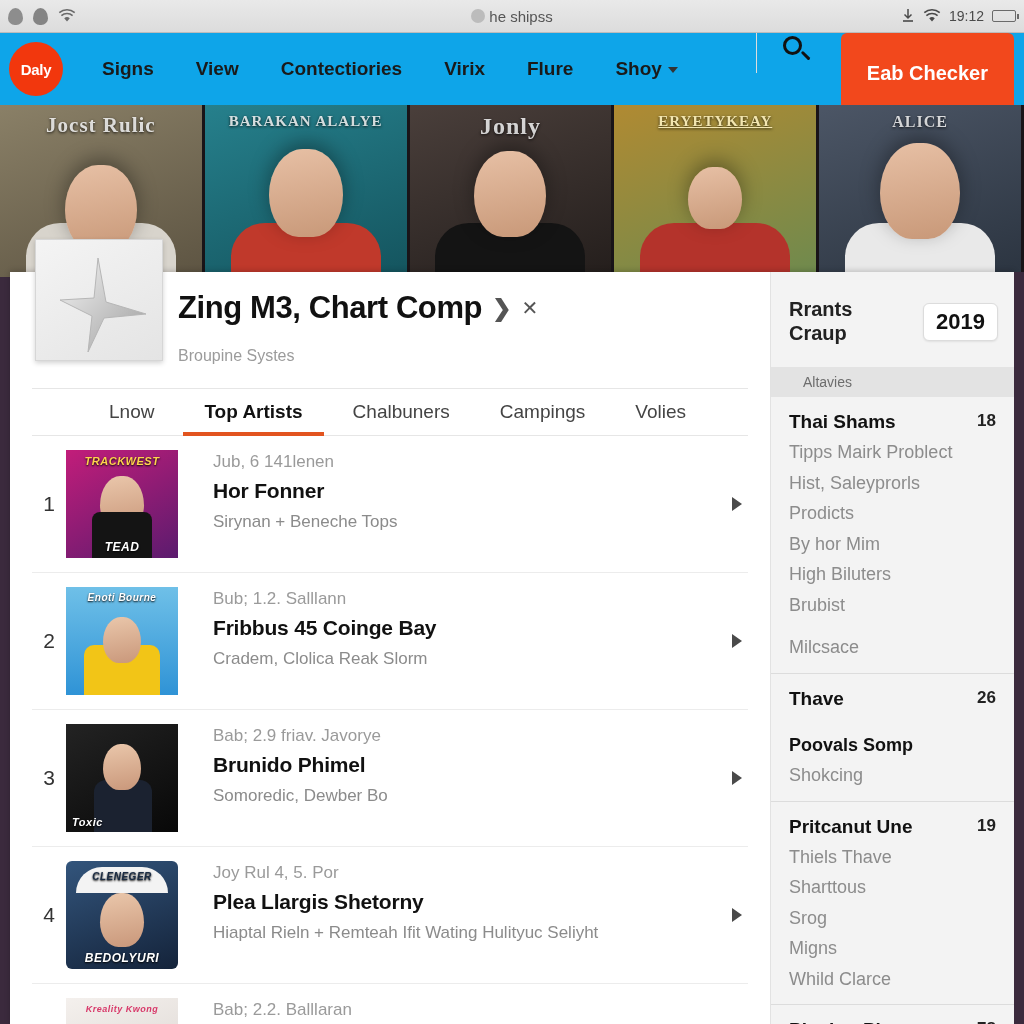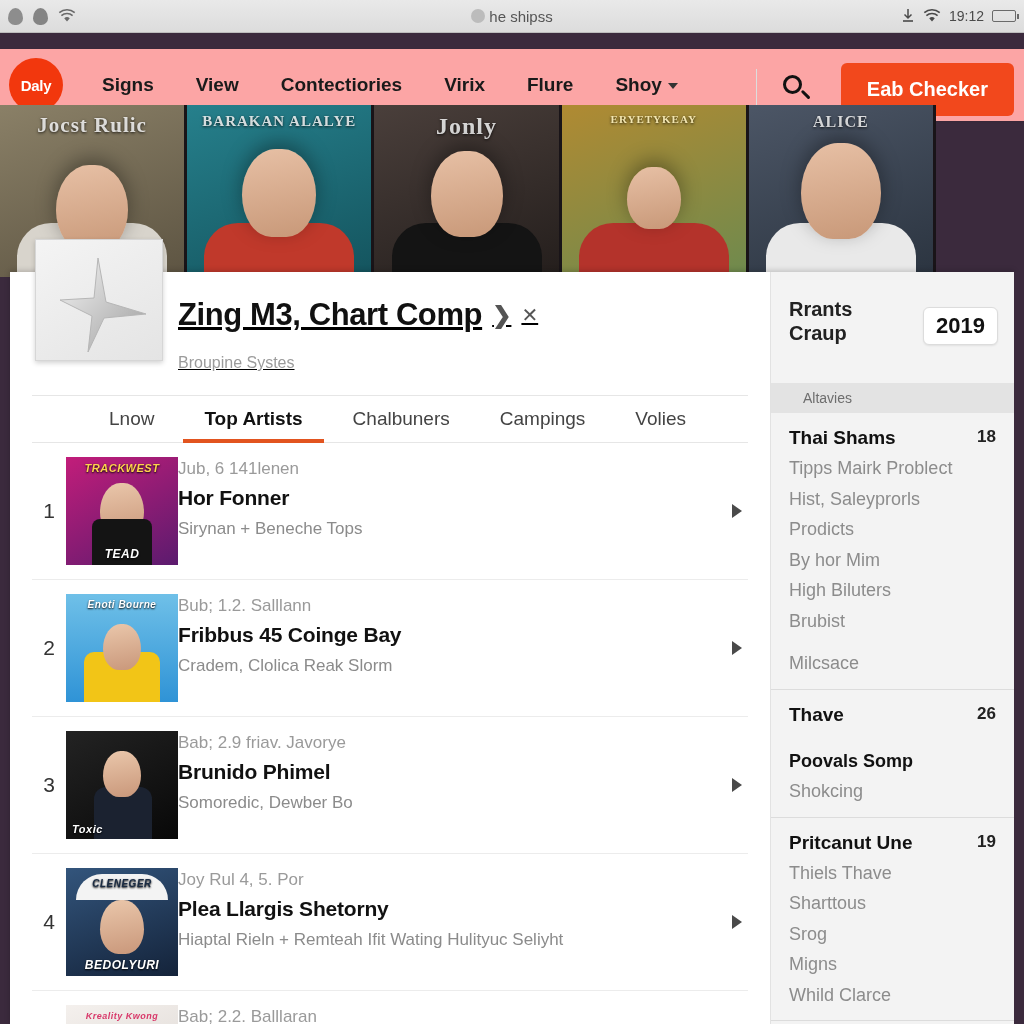--- a/index.html
+++ b/index.html
@@ -47,24 +47,23 @@
   }
   .battery::after {
     content: ""; position: absolute; right: -4px; top: 3px;
     width: 2px; height: 5px; background: #6a6a6a;
   }
 
   
   .navbar {
     position: absolute; top: 33px; left: 0;
     width: 1024px; height: 72px;
-    background: #fca5a5;
+    background: #0ea5e9;
     display: flex; align-items: center;
     box-shadow: 0 1px 2px rgba(0,0,0,.08);
-    margin-top: 16px;
   }
   .brand {
     width: 54px; height: 54px; margin-left: 9px;
     background: #f2370d; border-radius: 50%;
     display: flex; align-items: center; justify-content: center;
     color: #fff; font-weight: bold; font-size: 15px;
     letter-spacing: -.3px;
   }
   .navlinks { display: flex; align-items: center; margin-left: 18px; }
   .navlink {
@@ -73,21 +72,21 @@
   }
   .navlink .caret {
     display: inline-block; margin-left: 6px;
     border-left: 5px solid transparent;
     border-right: 5px solid transparent;
     border-top: 6px solid #333;
     vertical-align: middle;
   }
   .nav-right {
     position: absolute; right: 10px; top: 0; height: 80px;
-    display: flex; align-items: center; gap: 0;
+    display: flex; gap: 0;
   }
   .nav-sep { width: 1px; height: 40px; background: #ddd; margin-right: 22px; }
   .search-icon {
     width: 34px; height: 34px; position: relative; cursor: pointer;
     margin-right: 28px;
   }
   .search-icon .ring {
     position: absolute; left: 4px; top: 3px;
     width: 19px; height: 19px; border: 3px solid #111; border-radius: 50%;
   }
@@ -99,21 +98,21 @@
   .cta {
     background: #f2481c; color: #fff;
     font-size: 20px; font-weight: bold;
     padding: 15px 26px; border-radius: 6px;
     border: none; cursor: pointer; white-space: nowrap;
   }
 
   
   .hero {
     position: absolute; top: 105px; left: 0;
-    width: 936px; height: 172px;
+    width: 1024px; height: 172px;
     display: flex; overflow: hidden;
     background: #2a2126;
   }
   .hero-tile {
     flex: 1 1 0; height: 172px; position: relative; overflow: hidden;
     border-right: 3px solid #191418;
   }
   .hero-caption {
     position: absolute; top: 8px; left: 0; right: 0;
     text-align: center; font-size: 21px; font-weight: bold;
@@ -147,21 +146,21 @@
 
   .logo-tile {
     position: absolute; left: 25px; top: -33px;
     width: 128px; height: 122px;
     background: linear-gradient(150deg,#f4f4f4,#e4e4e4);
     border: 1px solid #d6d6d6;
     box-shadow: 0 2px 5px rgba(0,0,0,.18);
     overflow: hidden;
   }
 
-  .title-block { padding: 25px 0 0 168px; text-decoration: underline; }
+  .title-block { padding: 18px 0 0 168px; }
   .title-row { display: flex; align-items: center; gap: 10px; }
   .title-text {
     font-size: 31px; font-weight: bold; color: #111;
     letter-spacing: -.4px;
   }
   .chev-icon {
     font-size: 23px; color: #555; font-weight: bold; cursor: pointer;
   }
   .x-icon { font-size: 20px; color: #555; cursor: pointer; }
   .subtitle { font-size: 16px; color: #9b9b9b; margin-top: 21px; }
@@ -213,21 +212,21 @@
     position: absolute; bottom: 4px; left: 0; right: 0; text-align: center;
     font-size: 12px; font-weight: bold; color: #fff;
     text-shadow: 0 1px 2px #000; letter-spacing: .5px;
   }
   .thumb-face {
     position: absolute; left: 50%; top: 26px; transform: translateX(-50%);
     width: 44px; height: 54px;
     border-radius: 46% 46% 42% 42% / 54% 54% 46% 46%;
     background: linear-gradient(170deg,#eac7ab,#c9977a);
   }
-  .meta { flex: 1 1 auto; padding-top: 2px; }
+  .meta { flex: 1 1 auto; padding-top: 2px; margin-left: 35px; }
   .meta-top { font-size: 17px; color: #9a9a9a; }
   .meta-title {
     font-size: 21px; font-weight: bold; color: #111;
     margin-top: 7px; letter-spacing: -.2px;
   }
   .meta-sub {
     font-size: 17px; color: #8b8b8b; margin-top: 8px; line-height: 1.3;
   }
   .row-arrow {
     position: absolute; right: 6px; top: 50%;
@@ -240,22 +239,22 @@
   }
 
   
   .sidebar {
     width: 244px; flex: 0 0 244px;
     background: #f3f3f3;
     border-left: 1px solid #e2e2e2;
     position: relative; overflow: hidden;
   }
   .sb-head {
-    display: flex; align-items: flex-end; justify-content: space-between;
-    padding: 26px 16px 38px 18px;
+    display: flex; align-items: center; justify-content: space-between;
+    padding: 26px 16px 22px 18px;
   }
   .sb-head-title {
     font-size: 20px; font-weight: bold; color: #222; line-height: 1.18;
     max-width: 120px;
   }
   .year-badge {
     background: #fff; border: 1px solid #dcdcdc; border-radius: 6px;
     padding: 5px 12px; font-size: 22px; font-weight: bold; color: #111;
     box-shadow: 0 1px 2px rgba(0,0,0,.08);
   }
@@ -343,21 +342,21 @@
     <div class="hero-caption" style="font-size:15px;">BARAKAN ALALYE</div>
     <div class="hero-body" style="background:#c0392b;"></div>
     <div class="hero-face" style="top:44px;bottom:auto;width:74px;height:88px;"></div>
   </div>
   <div class="hero-tile" style="background:linear-gradient(160deg,#4a3f3b,#241e1c);">
     <div class="hero-caption" style="font-size:24px;">Jonly</div>
     <div class="hero-body" style="background:#141414;"></div>
     <div class="hero-face" style="top:46px;bottom:auto;width:72px;height:86px;"></div>
   </div>
   <div class="hero-tile" style="background:linear-gradient(160deg,#b08a32,#6e8a4e);">
-    <div class="hero-caption" style="font-size:11px;color:#f3e6b0;">ERYETYKEAY</div>
+    <div class="hero-caption" style="font-size:15px;color:#f3e6b0;text-decoration:underline;">ERYETYKEAY</div>
     <div class="hero-body" style="background:#b4332b;"></div>
     <div class="hero-face" style="top:62px;bottom:auto;width:54px;height:62px;"></div>
   </div>
   <div class="hero-tile" style="background:linear-gradient(160deg,#4c5666,#2b3440);">
     <div class="hero-caption" style="font-size:16px;">ALICE</div>
     <div class="hero-body" style="background:#e9e9e9;"></div>
     <div class="hero-face" style="top:38px;bottom:auto;width:80px;height:96px;"></div>
   </div>
 </div>
 
@@ -449,21 +448,21 @@
         <div class="meta">
           <div class="meta-top">Bab; 2.9 friav. Javorye</div>
           <div class="meta-title">Brunido Phimel</div>
           <div class="meta-sub">Somoredic, Dewber Bo</div>
         </div>
         <div class="row-arrow"></div>
       </div>
 
       <div class="row">
         <div class="rank">4</div>
-        <div class="thumb" style="background:linear-gradient(160deg,#33557c,#14233a);">
+        <div class="thumb" style="background:linear-gradient(160deg,#33557c,#14233a);border-radius:6px;">
           <div style="position:absolute;left:10px;top:6px;width:92px;height:26px;background:#f3f3f3;border-radius:46px 46px 0 0;"></div>
           <div class="thumb-face" style="top:32px;width:44px;height:54px;"></div>
           <div class="thumb-label" style="color:#1b2c44;top:10px;font-size:10px;">CLENEGER</div>
           <div class="thumb-bottom">BEDOLYURI</div>
         </div>
         <div class="meta">
           <div class="meta-top">Joy Rul 4, 5. Por</div>
           <div class="meta-title">Plea Llargis Shetorny</div>
           <div class="meta-sub">Hiaptal Rieln + Remteah Ifit Wating Hulityuc Seliyht</div>
         </div>

